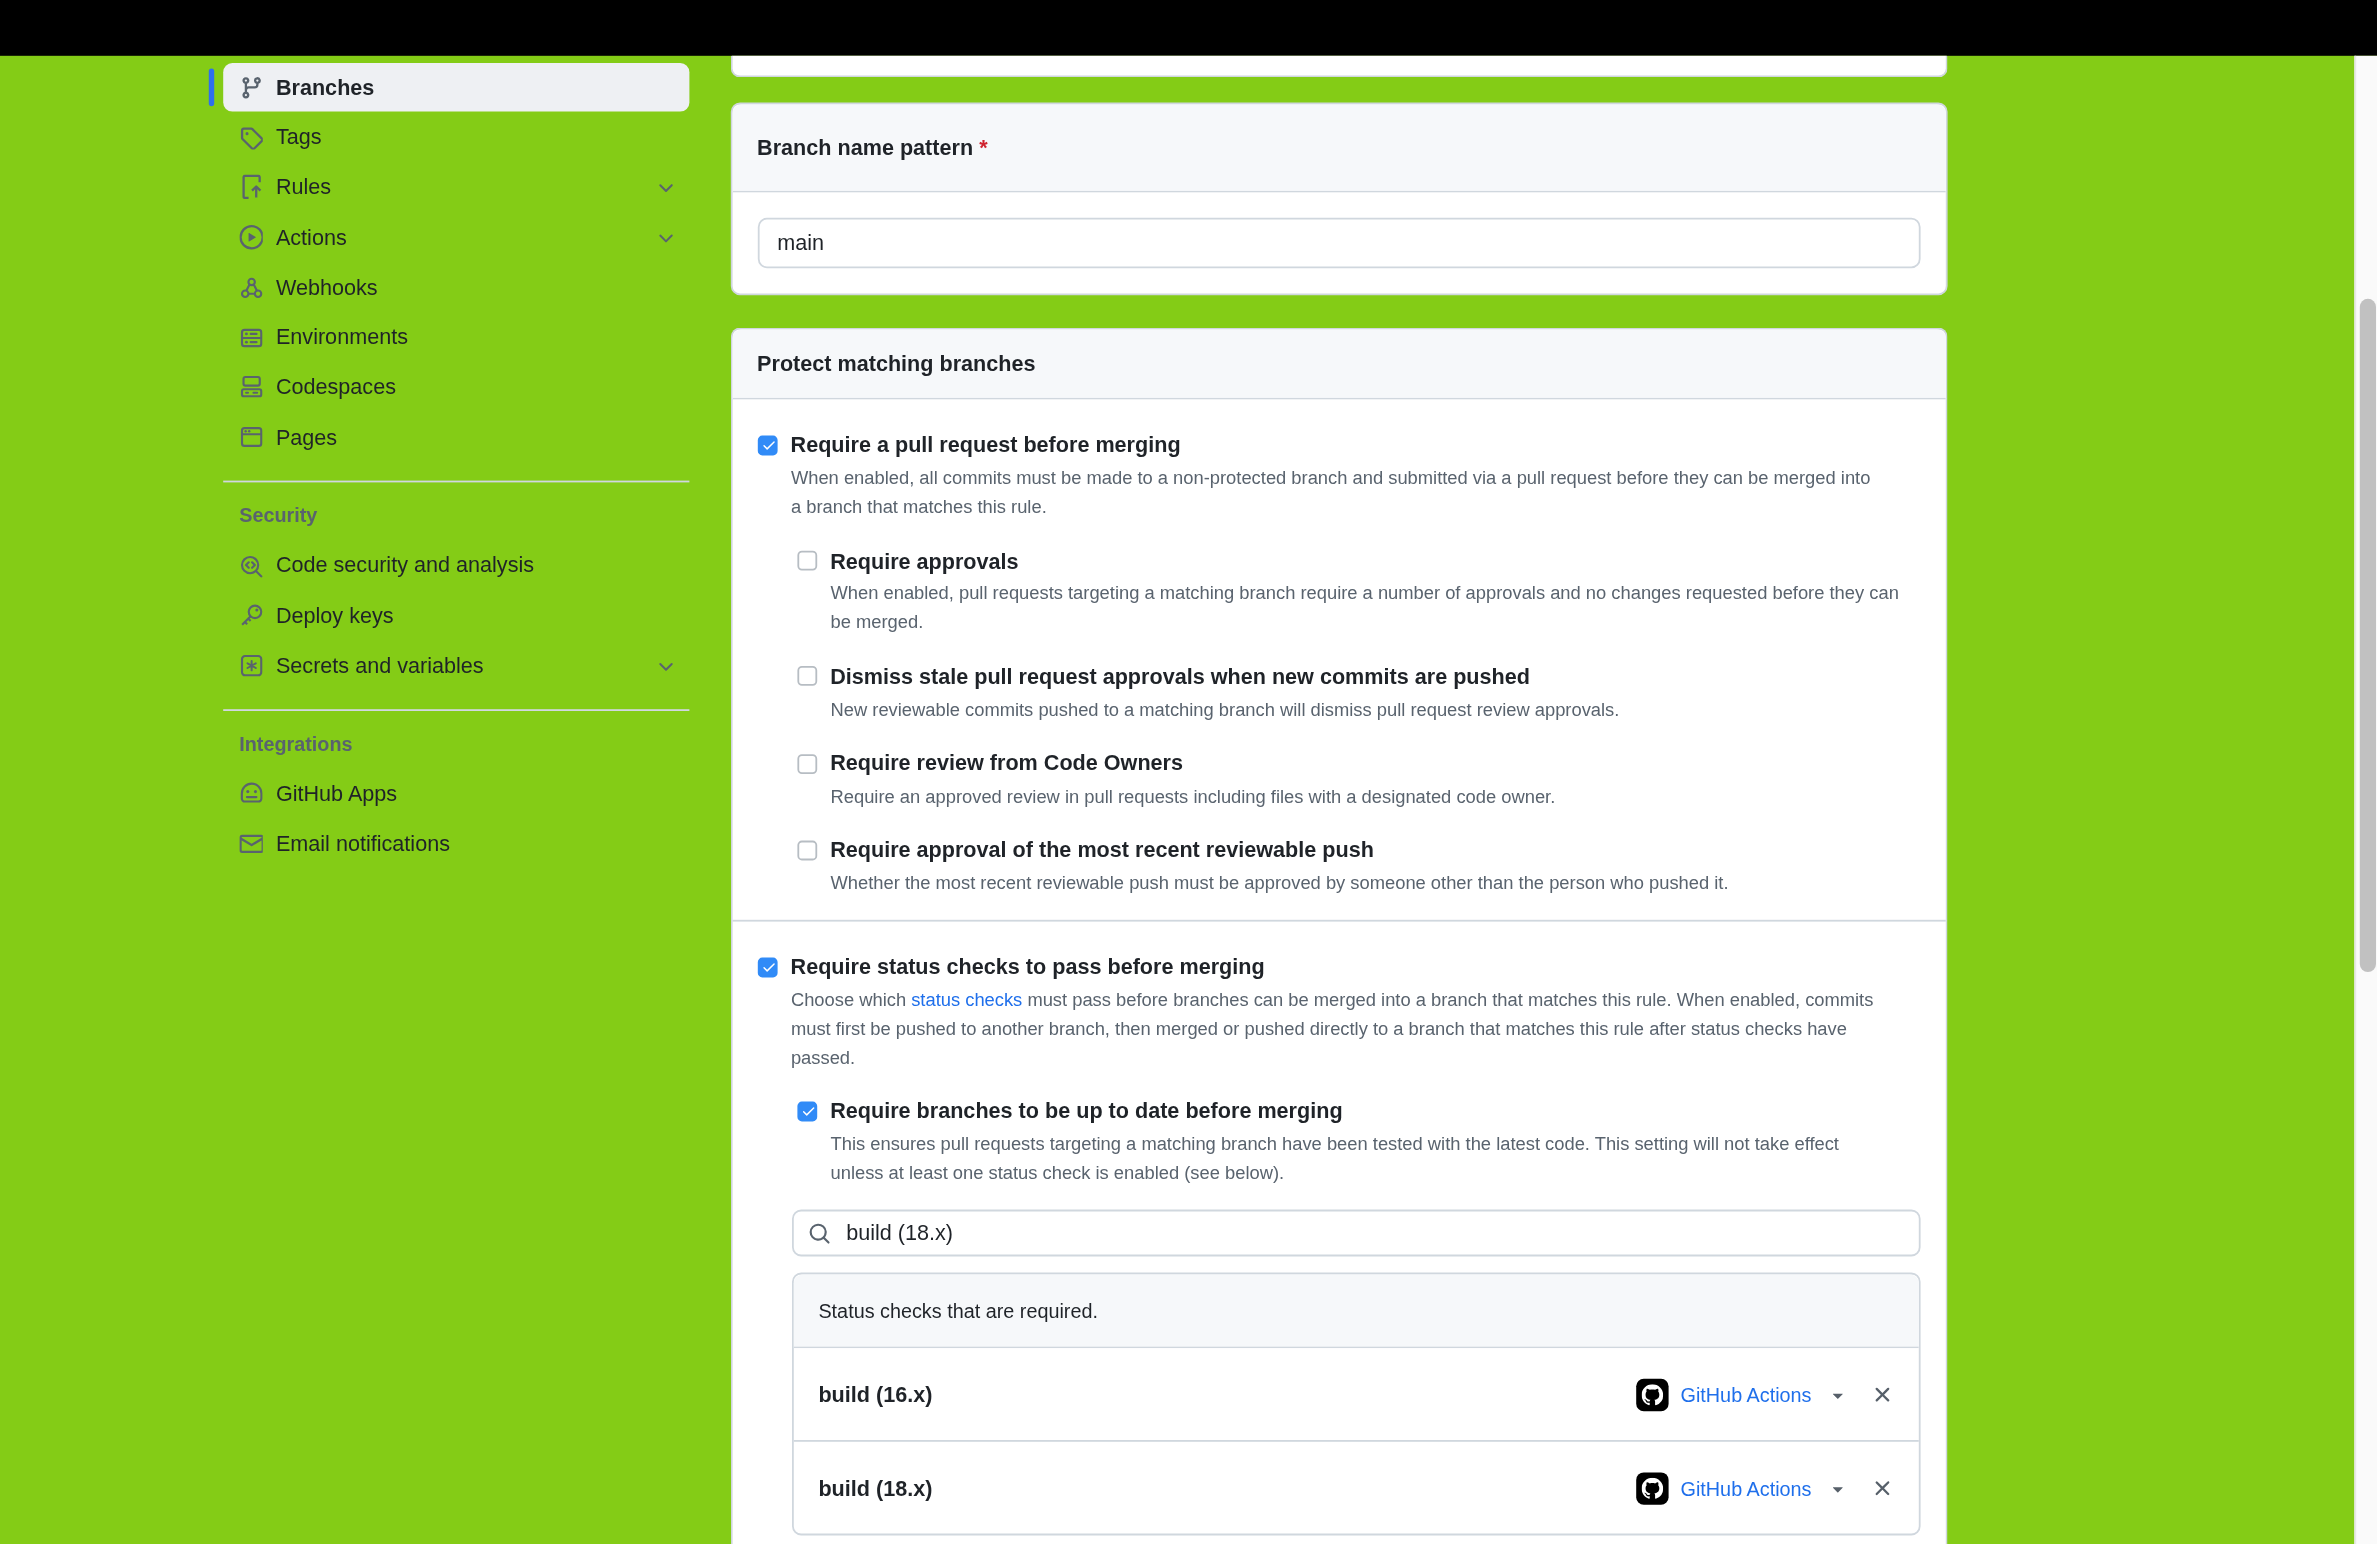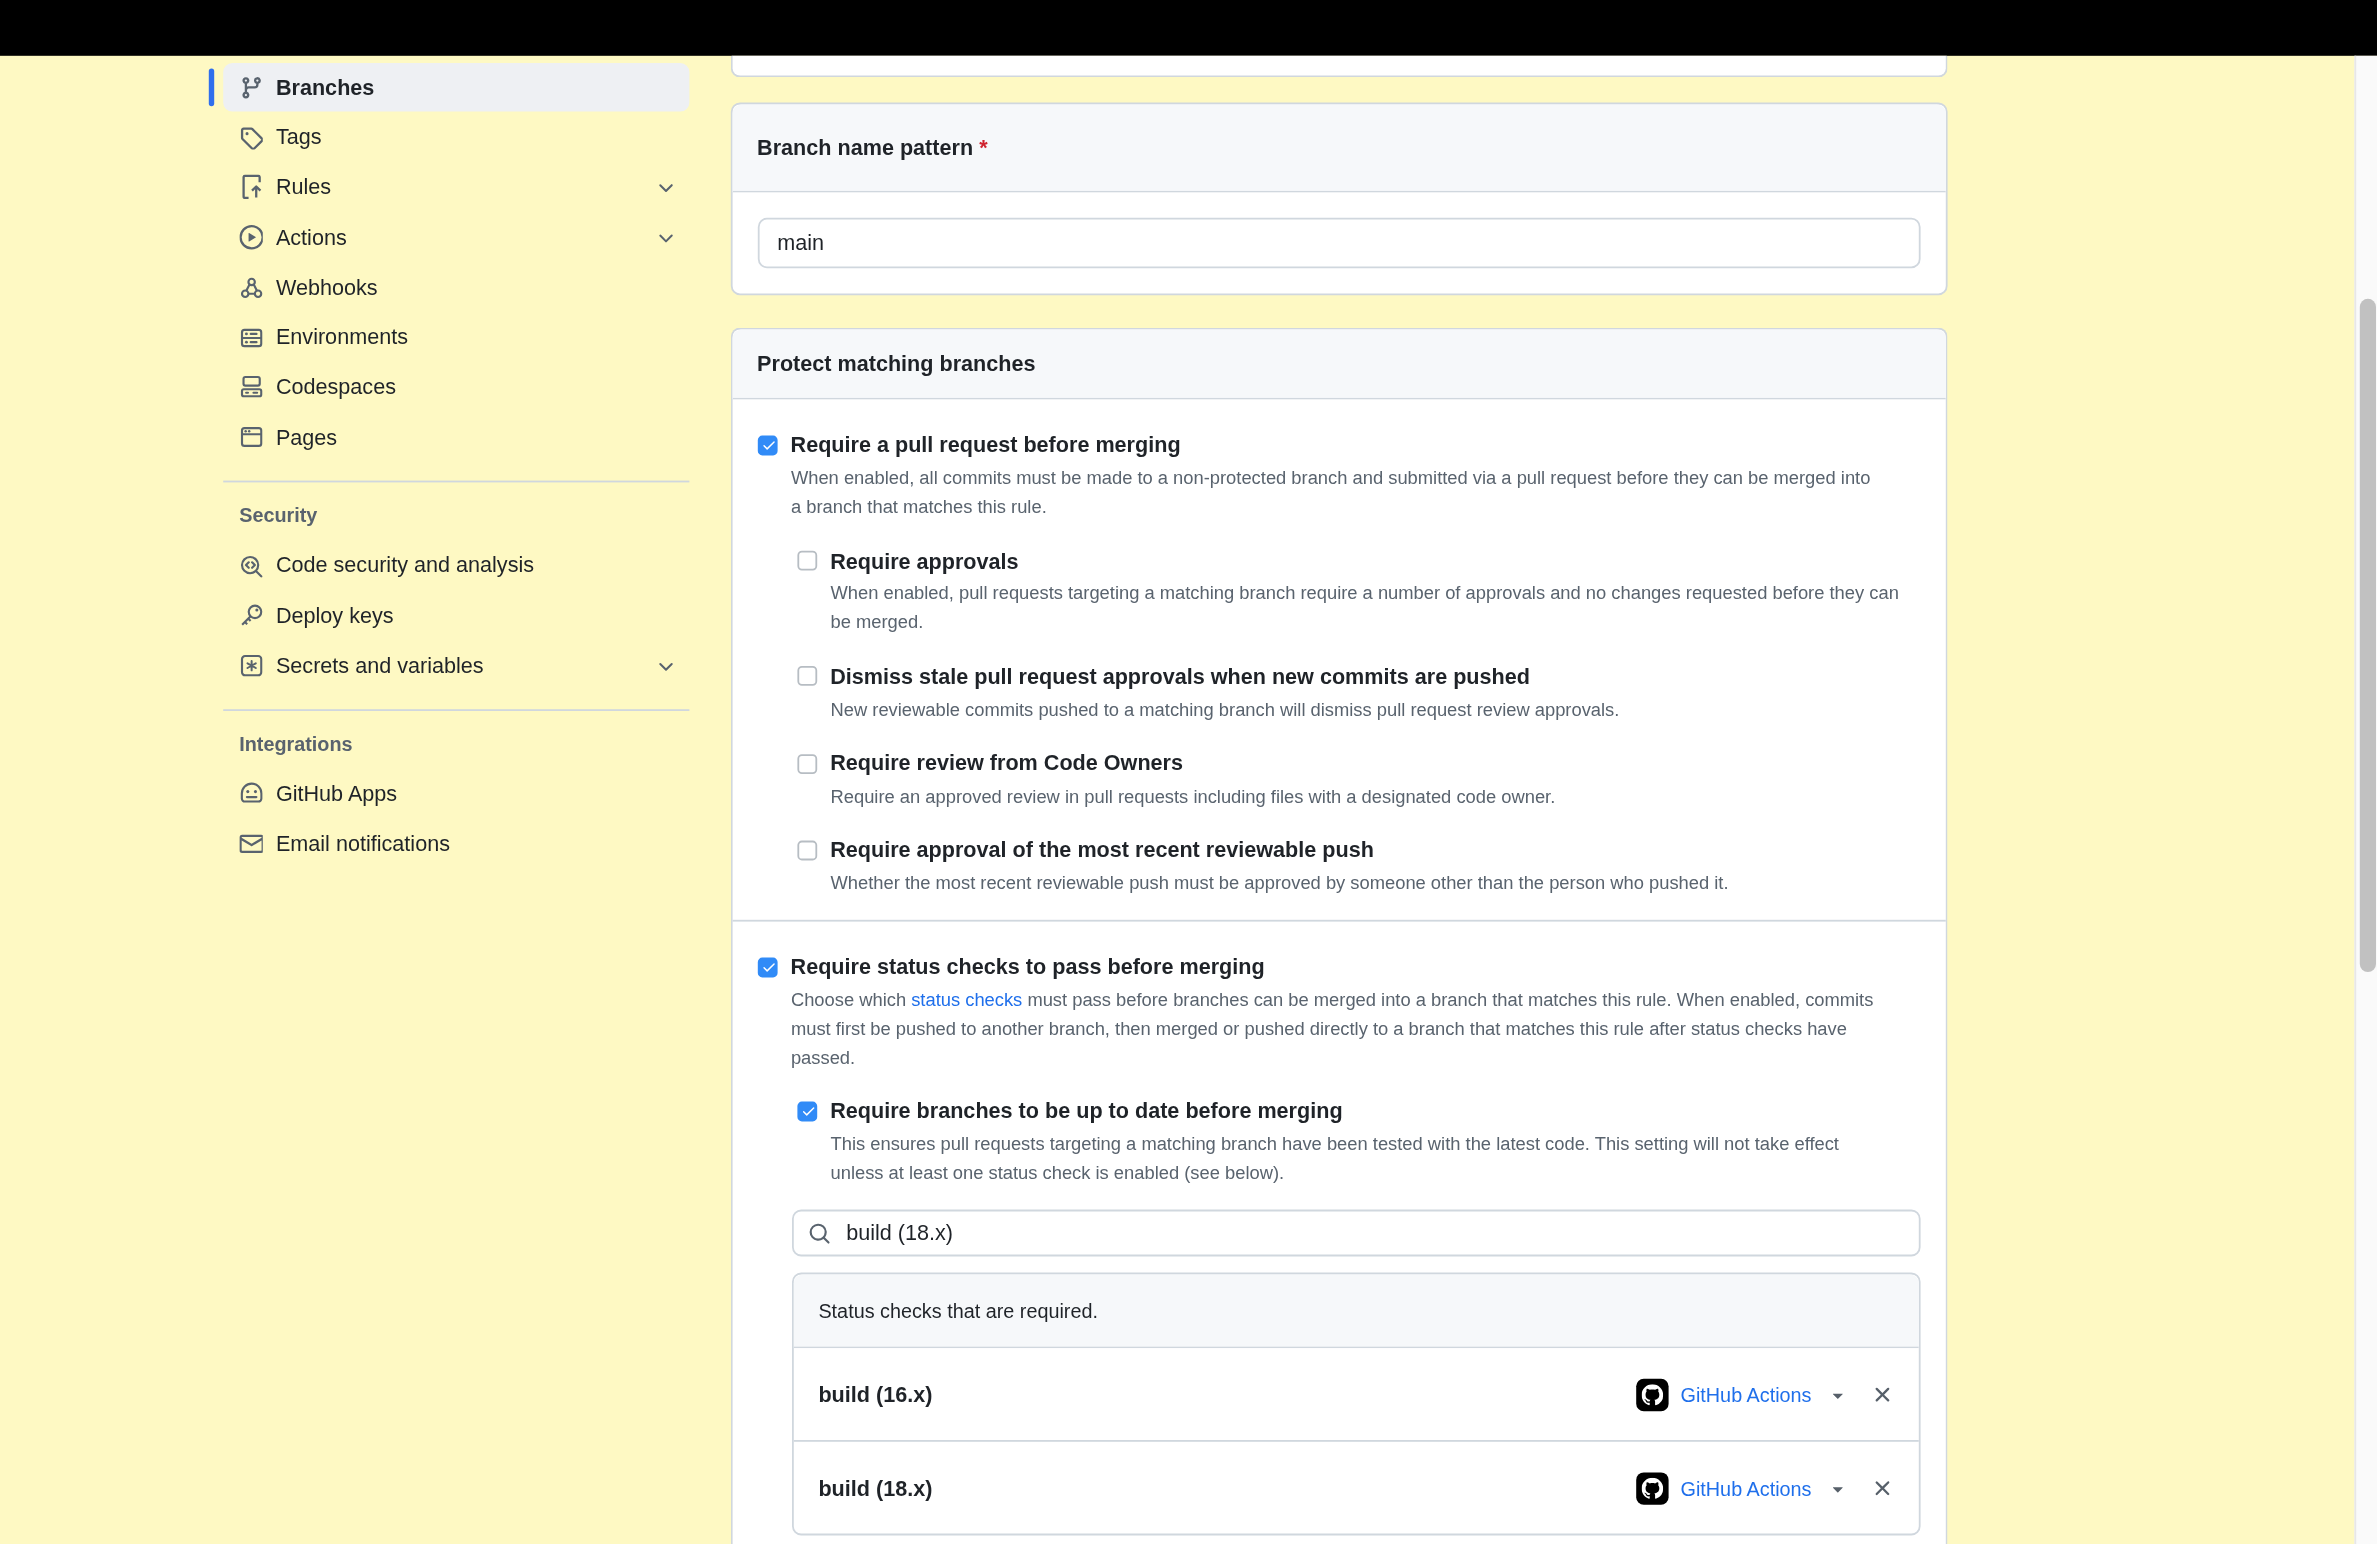--- a/index.html
+++ b/index.html
@@ -1,16 +1,16 @@
 <!DOCTYPE html>
 <html style="font-size:13.6px"><head>
 <meta charset="utf-8">
 <style>
   html,body{margin:0;padding:0;background:#fff;}
-  .viewport{position:relative;width:2377px;height:1545px;overflow:hidden;background:#fef9c3;}
+  .viewport{position:relative;width:2377px;height:1545px;overflow:hidden;background:#84cc16;}
   .app{position:absolute;left:0;top:0;width:1321px;height:858px;
        transform:scale(1.8);transform-origin:0 0;
        font-family:"Liberation Sans","DejaVu Sans",sans-serif;color:#1f2328;}
   .topbar{position:absolute;left:0;top:0;width:1321px;height:31px;background:#000;}
 
   
   .sidebar{position:absolute;left:116px;top:35px;width:267px;}
   .nav-item{position:relative;height:27px;margin:0 0 0.8px 7.6px;display:flex;align-items:center;
             padding:0 6.8px 0 9.3px;border-radius:5.1px;font-size:12px;color:#1f2328;cursor:pointer;}
   .nav-item.active{background:#eef0f3;font-weight:700;}

